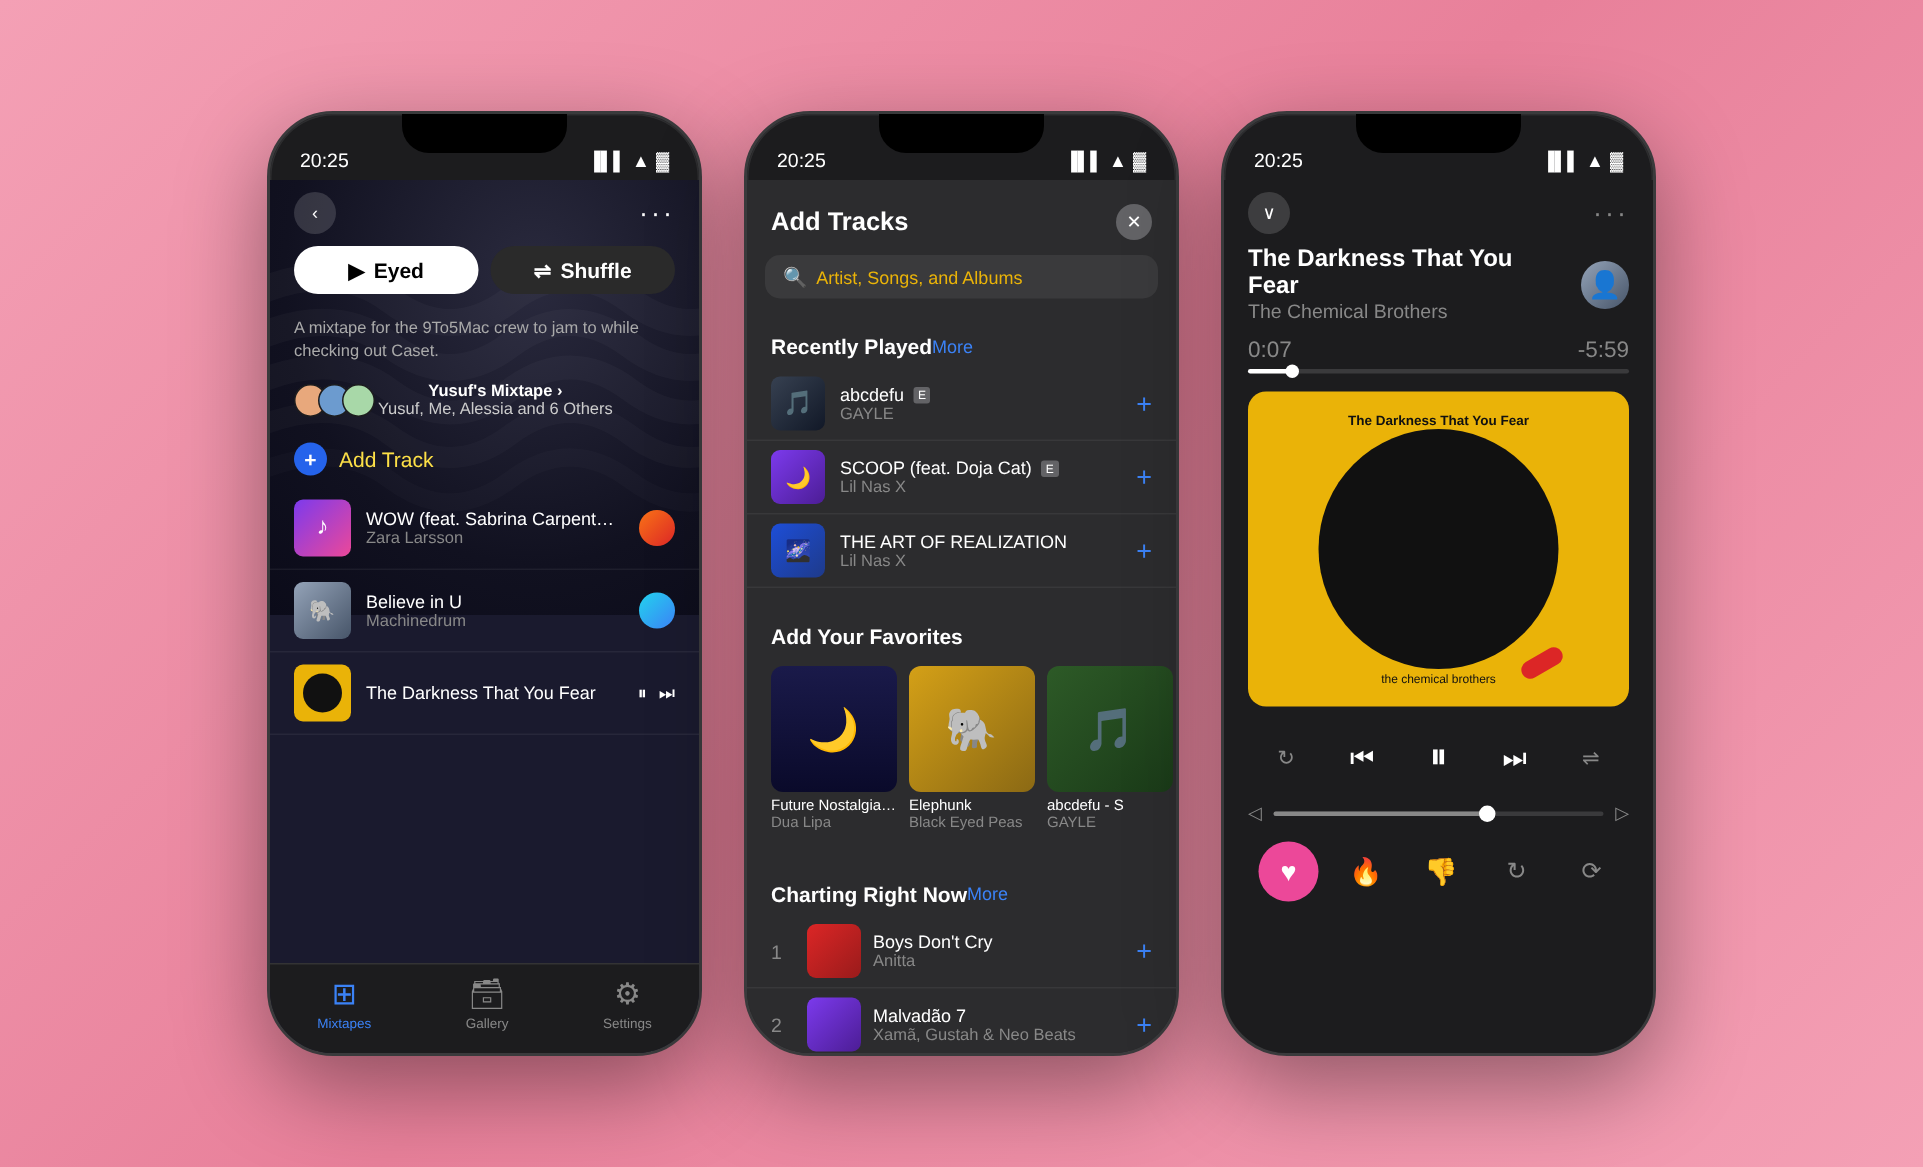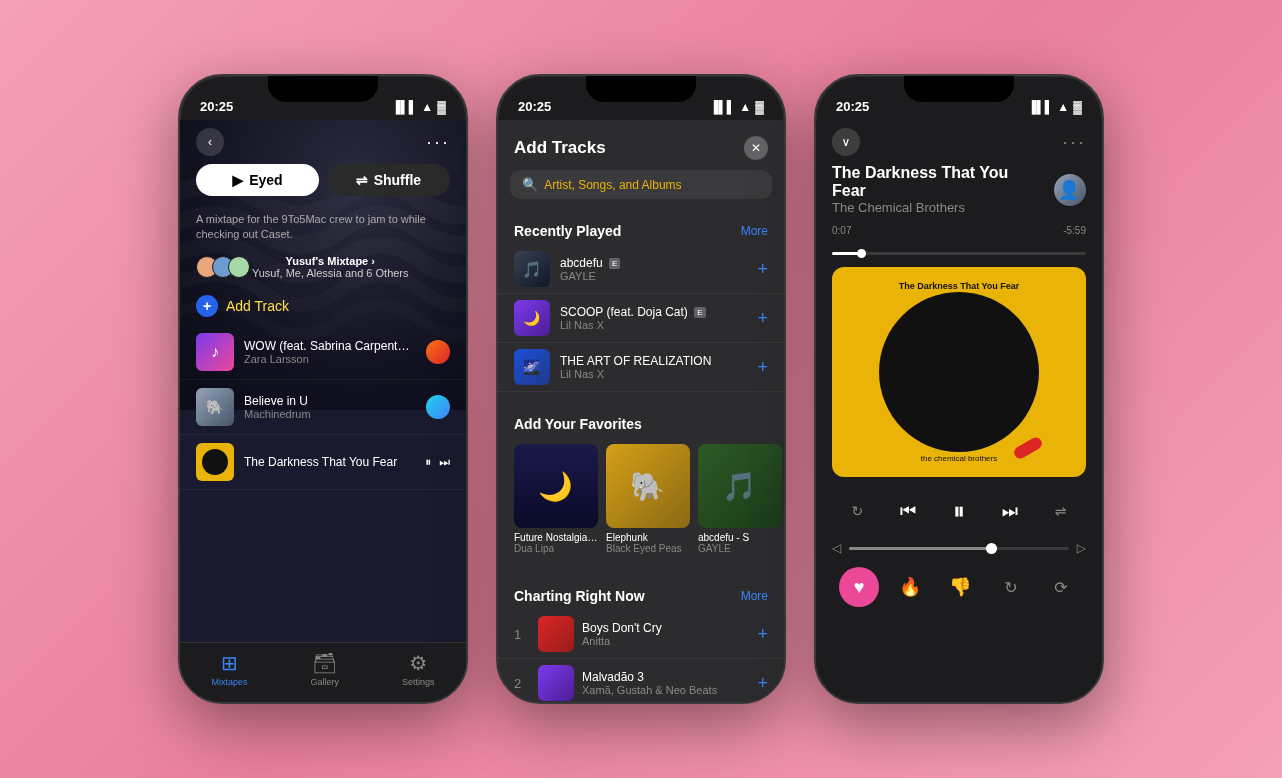--- a/index.html
+++ b/index.html
@@ -49,21 +49,21 @@
       height: 44px;
       display: flex;
       align-items: flex-end;
       justify-content: space-between;
       padding: 0 20px 6px;
       z-index: 9;
       color: #fff;
       font-size: 12px;
       font-weight: 600;
     }
-    .status-time { font-size: 13px; font-weight: 700; }
+    .status-time { font-size: 13px; font-weight: 400; }
     .status-icons { display: flex; align-items: center; gap: 4px; }
 
     
     .phone-content {
       position: absolute;
       top: 44px;
       left: 0;
       right: 0;
       bottom: 0;
       overflow: hidden;
@@ -285,21 +285,21 @@
       background: #3a3a3c;
       border-radius: 10px;
       padding: 7px 12px;
       display: flex; align-items: center; gap: 6px;
       color: #888;
       font-size: 13px;
     }
 
     .section-header {
       padding: 4px 16px 6px;
-      display: flex; align-items: center; justify-content: space-between; margin-top: 20px;
+      display: flex; align-items: center; justify-content: flex-start; margin-top: 20px;
     }
     .section-title { color: #fff; font-size: 14px; font-weight: 700; }
     .section-more { color: #3b82f6; font-size: 12px; }
 
     .add-track-row {
       padding: 6px 16px;
       display: flex; align-items: center; gap: 10px;
       border-bottom: 0.5px solid rgba(255,255,255,0.06);
     }
     .add-thumb {
@@ -381,22 +381,22 @@
     .p3-song-artist {
       color: #888;
       font-size: 13px;
     }
 
     .p3-progress-area {
       padding: 4px 16px;
     }
     .p3-time-row {
       display: flex; justify-content: space-between;
-      color: #888; font-size: 10px;
-      margin-bottom: 16px;
+      color: #888; font-size: 15px;
+      margin-bottom: 4px;
       text-align: right;
     }
     .p3-progress-bar {
       height: 3px;
       background: #3a3a3c;
       border-radius: 2px;
       position: relative;
     }
     .p3-progress-fill {
       height: 100%;
@@ -753,21 +753,21 @@
           <div class="chart-name">Boys Don't Cry</div>
           <div class="chart-artist">Anitta</div>
         </div>
         <span class="add-plus">+</span>
       </div>
 
       <div class="chart-row">
         <span class="chart-num">2</span>
         <div class="chart-thumb chart-t2"></div>
         <div class="chart-info">
-          <div class="chart-name">Malvadão 3</div>
+          <div class="chart-name">Malvadão 7</div>
           <div class="chart-artist">Xamã, Gustah &amp; Neo Beats</div>
         </div>
         <span class="add-plus">+</span>
       </div>
 
       <div class="chart-row">
         <span class="chart-num">3</span>
         <div class="chart-thumb chart-t3"></div>
         <span class="add-plus">+</span>
       </div>

